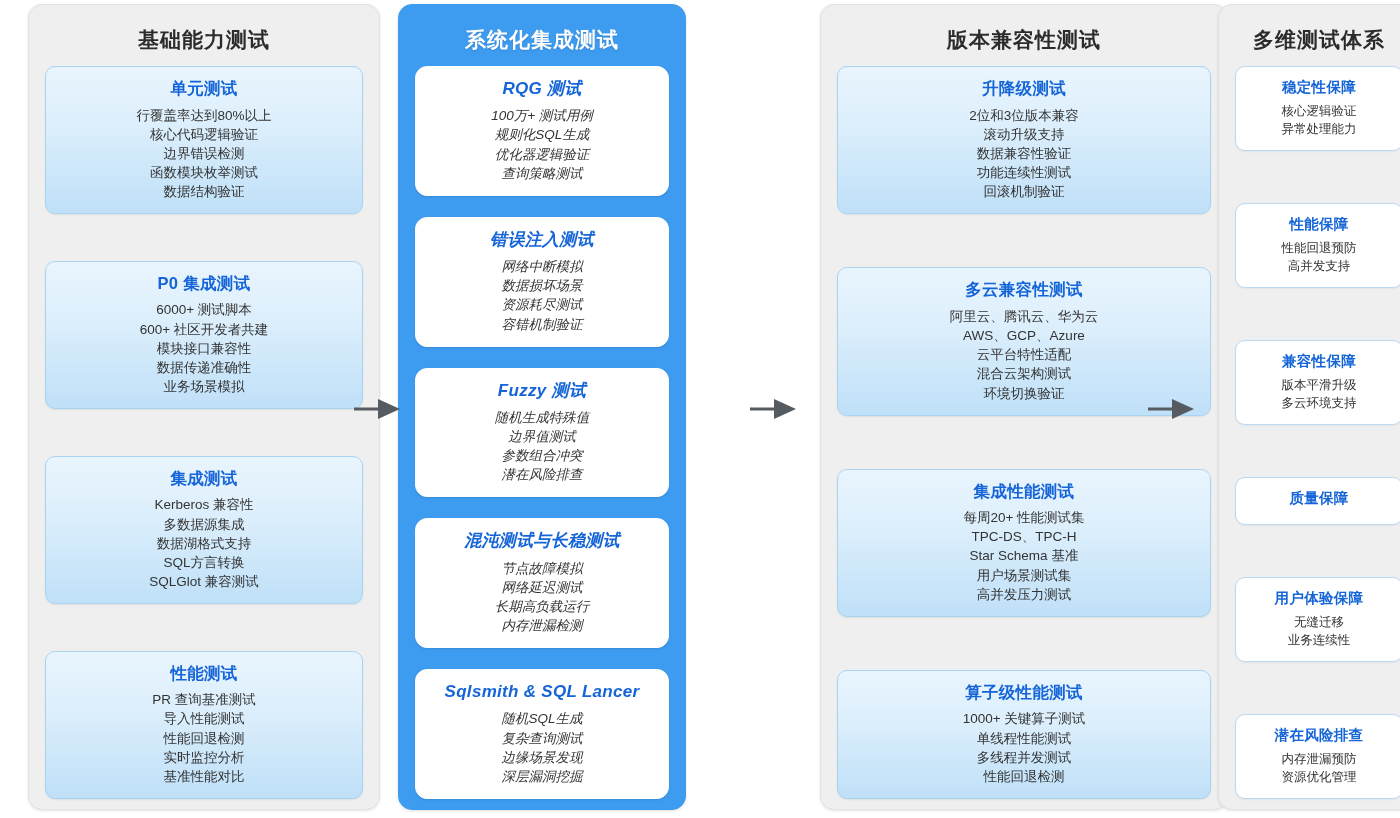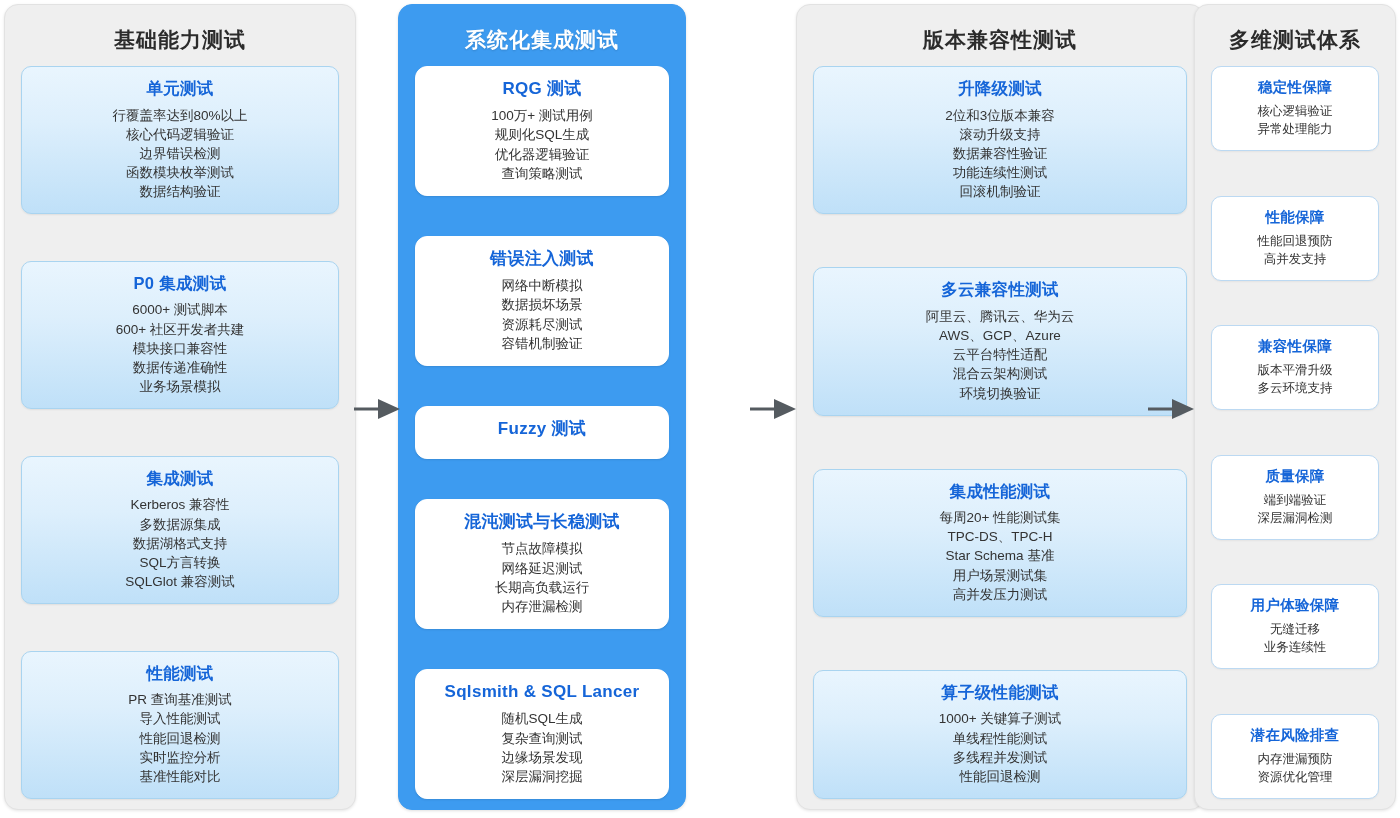--- a/index.html
+++ b/index.html
@@ -30,20 +30,21 @@
     border-radius: 14px;
     padding: 14px 16px 10px 16px;
     display: flex;
     flex-direction: column;
     align-items: stretch;
   }
   .column.plain {
     background: #efefef;
     border: 1px solid #e2e2e2;
     box-shadow: 0 1px 3px rgba(0,0,0,0.10);
+    margin-left: 24px;
   }
   .column.accent {
     background: #3d9bf0;
     border: 1px solid #3d9bf0;
     box-shadow: 0 1px 3px rgba(0,0,0,0.13);
   }
 
   #col1 { left: 4px;    width: 352px; }
   #col2 { left: 398px;  width: 288px; }
   #col3 { left: 796px;  width: 408px; }
@@ -64,21 +65,21 @@
     text-shadow: 0 1px 2px rgba(0,0,0,0.14);
   }
 
   .cards {
     display: flex;
     flex-direction: column;
     justify-content: space-between;
     flex: 1 1 auto;
     gap: 24px;
   }
-  #col2 .cards { gap: 4px; }
+  #col2 .cards { gap: 4px; font-style: italic; }
   #col4 .cards { gap: 4px; }
 
   
   .card {
     box-sizing: border-box;
     border-radius: 10px;
     padding: 11px 10px 12px 10px;
     text-align: center;
     flex: 0 0 auto;
   }
@@ -206,20 +207,26 @@
         <div class="card-lines">
           <div>网络中断模拟</div>
           <div>数据损坏场景</div>
           <div>资源耗尽测试</div>
           <div>容错机制验证</div>
         </div>
       </div>
 
       <div class="card white">
         <div class="card-title">Fuzzy 测试</div>
+        <div class="card-lines">
+          <div>随机生成特殊值</div>
+          <div>边界值测试</div>
+          <div>参数组合冲突</div>
+          <div>潜在风险排查</div>
+        </div>
       </div>
 
       <div class="card white">
         <div class="card-title">混沌测试与长稳测试</div>
         <div class="card-lines">
           <div>节点故障模拟</div>
           <div>网络延迟测试</div>
           <div>长期高负载运行</div>
           <div>内存泄漏检测</div>
         </div>
@@ -311,24 +318,20 @@
       <div class="card outline">
         <div class="card-title">兼容性保障</div>
         <div class="card-lines">
           <div>版本平滑升级</div>
           <div>多云环境支持</div>
         </div>
       </div>
 
       <div class="card outline">
         <div class="card-title">质量保障</div>
-        <div class="card-lines">
-          <div>端到端验证</div>
-          <div>深层漏洞检测</div>
-        </div>
       </div>
 
       <div class="card outline">
         <div class="card-title">用户体验保障</div>
         <div class="card-lines">
           <div>无缝迁移</div>
           <div>业务连续性</div>
         </div>
       </div>
 

